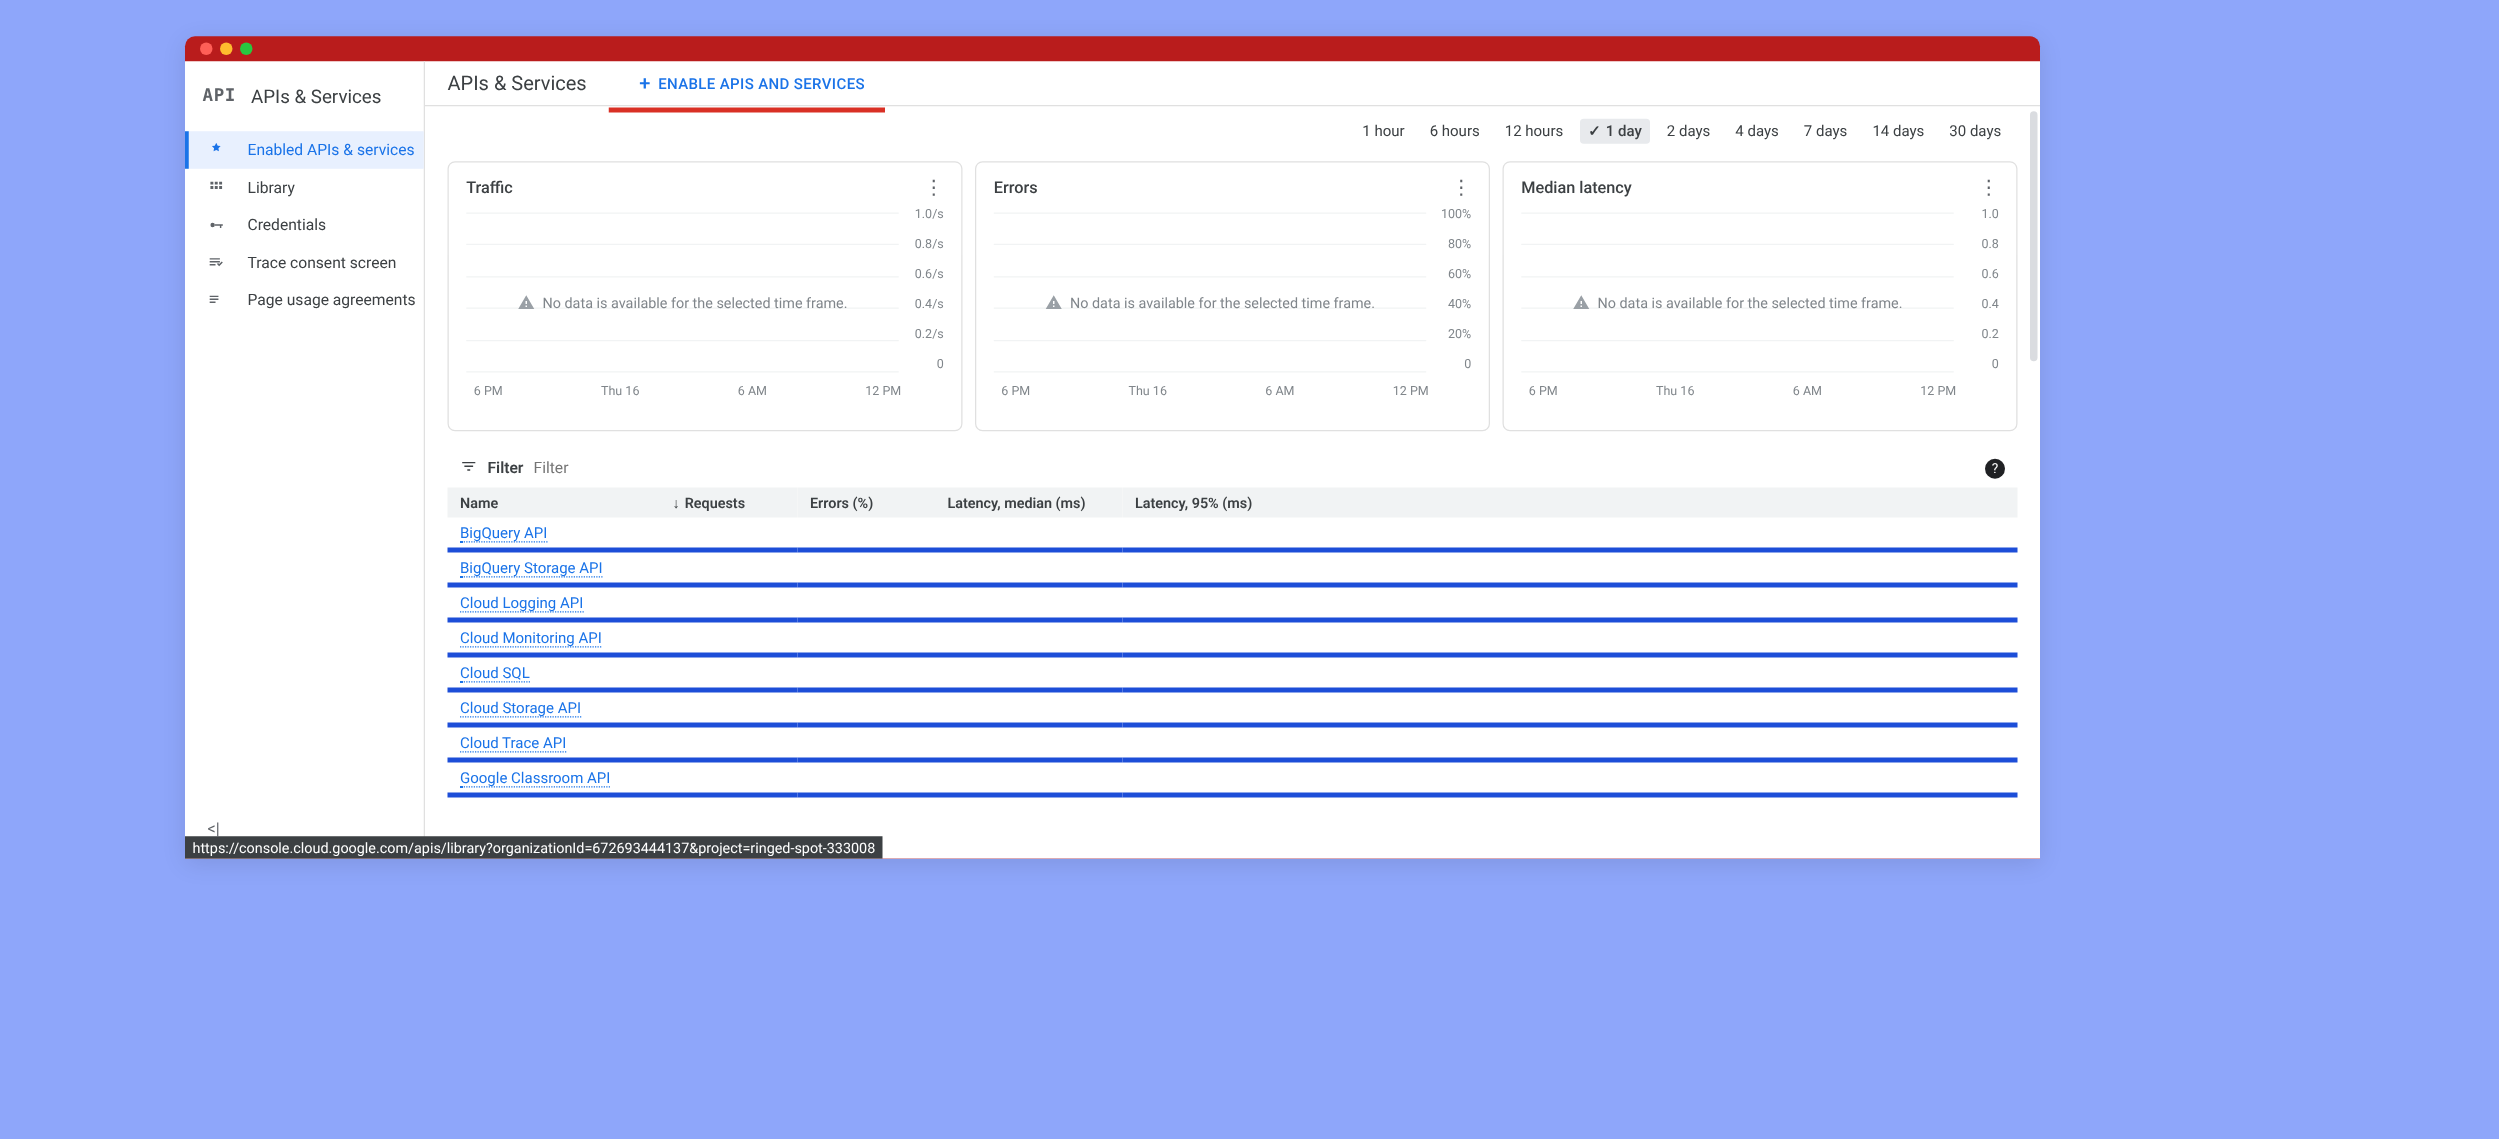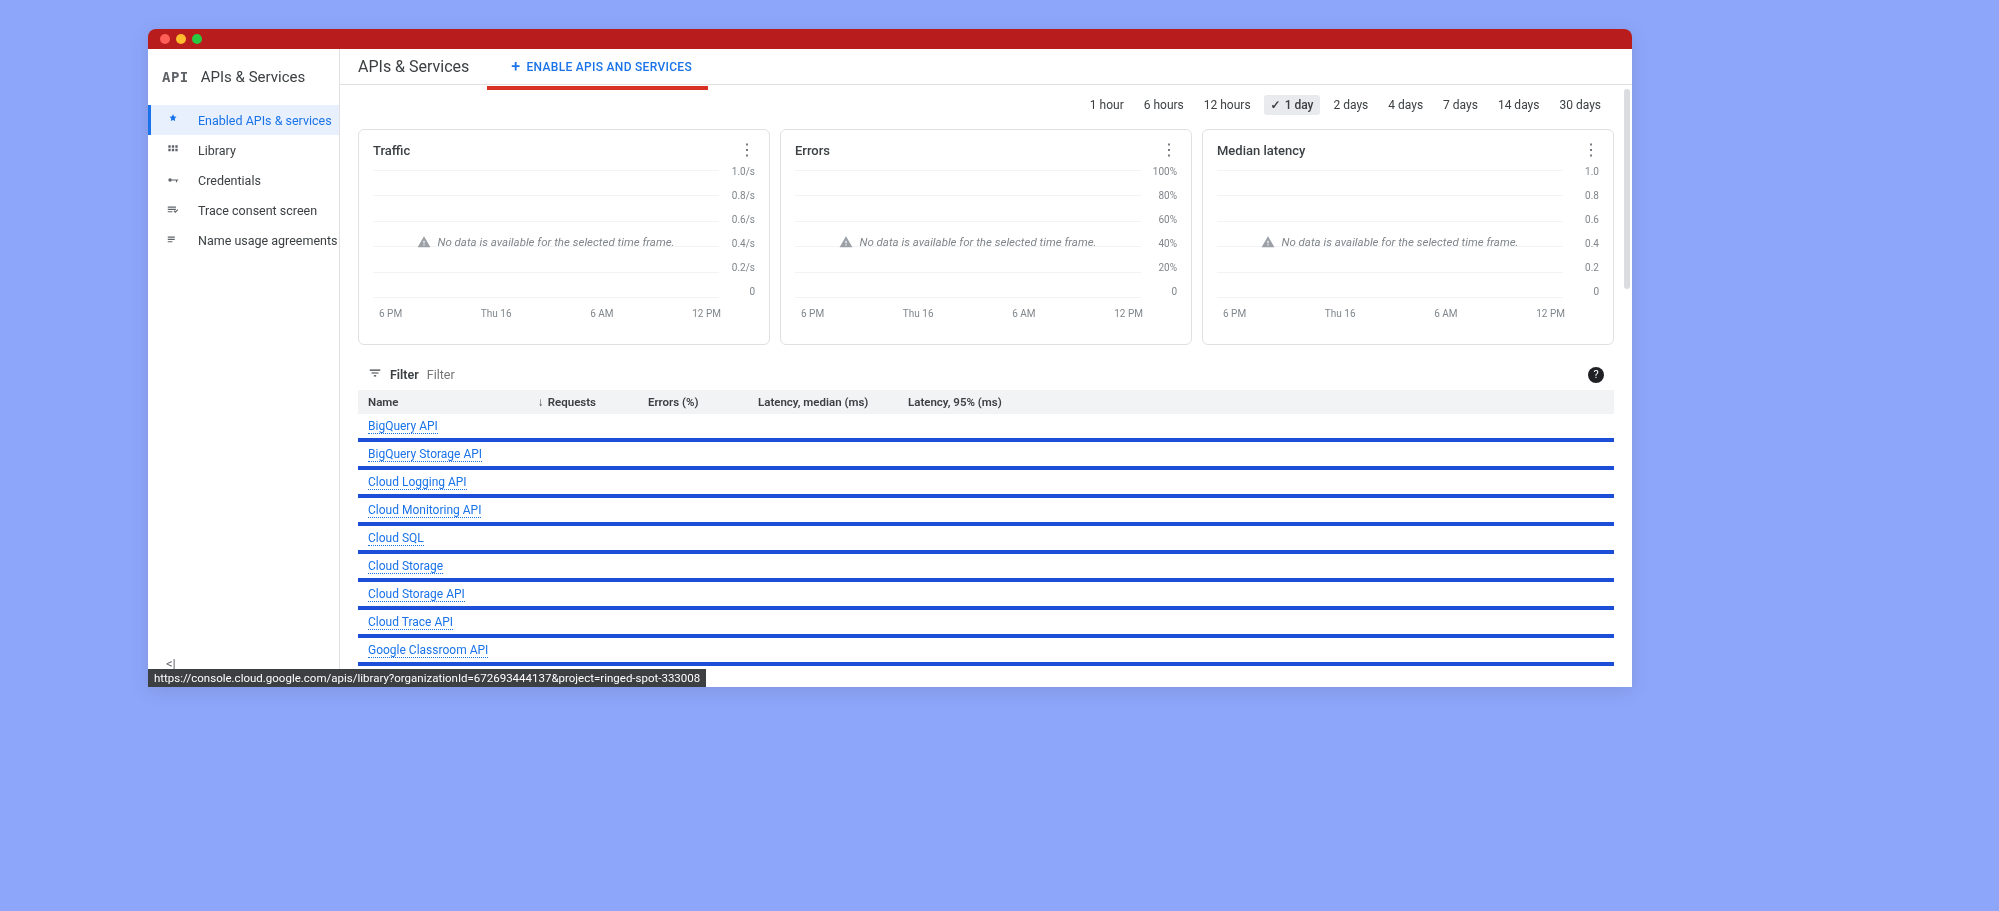--- a/index.html
+++ b/index.html
@@ -30,21 +30,21 @@
 .cards-row{display:flex;gap:10px;margin-bottom:14px;}
 .card{flex:1;border:1px solid #e0e0e0;border-radius:6px;padding:12px 14px;min-height:216px;position:relative;}
 .card-header{display:flex;justify-content:space-between;align-items:center;margin-bottom:6px;gap:33px;}
 .card-title{font-size:13px;color:#3c4043;font-weight:500;}
 .more-icon{color:#5f6368;cursor:pointer;font-size:16px;line-height:1;}
 .chart-area{position:relative;height:155px;}
 .y-ticks{position:absolute;right:0;top:2px;bottom:22px;display:flex;flex-direction:column;justify-content:space-between;text-align:right;font-size:10px;color:#80868b;}
 .x-ticks{position:absolute;left:0;right:32px;bottom:0;display:flex;justify-content:space-between;font-size:10px;color:#80868b;padding:0 2px 0 6px;}
 .grid-lines{position:absolute;left:0;right:36px;top:6px;bottom:22px;}
 .grid-lines div{border-top:1px solid #f1f3f4;position:absolute;left:0;right:0;}
-.no-data{position:absolute;left:0;right:36px;top:50%;transform:translateY(-50%);display:flex;align-items:center;justify-content:center;gap:6px;font-size:11.5px;color:#80868b;font-style:italic;}
+.no-data{position:absolute;left:0;right:36px;top:50%;transform:translateY(-50%);display:flex;align-items:center;justify-content:center;gap:6px;font-size:11.5px;color:#80868b;}
 .warn-icon{width:14px;height:14px;}
 .filter-row{display:flex;align-items:center;gap:8px;padding:6px 10px;}
 .filter-icon{color:#3c4043;}
 .filter-label{font-size:12.5px;font-weight:600;color:#3c4043;}
 .filter-input{font-size:12.5px;color:#80868b;border:none;outline:none;flex:1;}
 .help-icon{width:16px;height:16px;border-radius:50%;background:#202124;color:#fff;font-size:11px;display:flex;align-items:center;justify-content:center;cursor:pointer;}
 table.api-table{width:100%;border-collapse:collapse;font-size:12px;color:#3c4043;}
 table.api-table th{background:#f1f3f4;text-align:left;font-weight:600;padding:5px 10px;font-size:11.5px;}
 table.api-table th.sort{cursor:pointer;}
 table.api-table td{padding:5px 10px;border-bottom:4px solid #1d4ed8;}
@@ -103,21 +103,21 @@
               </svg>
             </span>
             <span>Trace consent screen</span>
           </div>
           <div class="nav-item">
             <span class="nav-icon">
               <svg width="14" height="14" viewBox="0 0 24 24" fill="currentColor">
                 <path d="M3 6h12v2H3zm0 4h12v2H3zm0 4h8v2H3z"></path>
               </svg>
             </span>
-            <span>Name usage agreements</span>
+            <span>Page usage agreements</span>
           </div>
         </div>
     </aside>
 
     <div class="main">
       <div class="topbar">
         <span class="page-title">APIs &amp; Services</span>
         <div class="enable-btn">
           <span style="color:#1a73e8;font-size:16px;font-weight:500;">+</span>
           <span>ENABLE APIS AND SERVICES</span>
@@ -302,27 +302,20 @@
                 <td></td>
               </tr>
               <tr>
                 <td><a href="#">Cloud SQL</a></td>
                 <td></td>
                 <td></td>
                 <td></td>
                 <td></td>
               </tr>
               <tr>
-                <td><a href="#">Cloud Storage</a></td>
-                <td></td>
-                <td></td>
-                <td></td>
-                <td></td>
-              </tr>
-              <tr>
                 <td><a href="#">Cloud Storage API</a></td>
                 <td></td>
                 <td></td>
                 <td></td>
                 <td></td>
               </tr>
               <tr>
                 <td><a href="#">Cloud Trace API</a></td>
                 <td></td>
                 <td></td>

